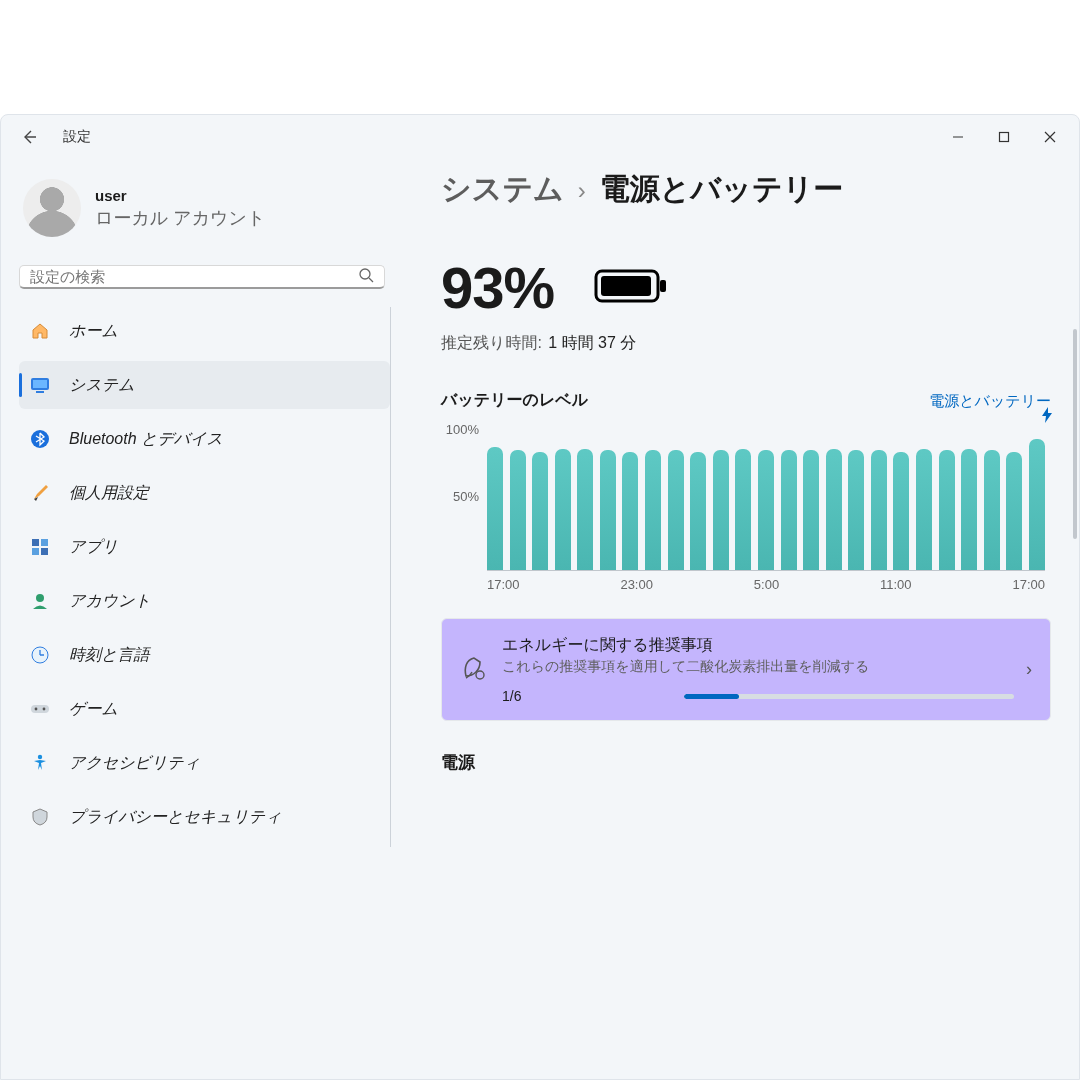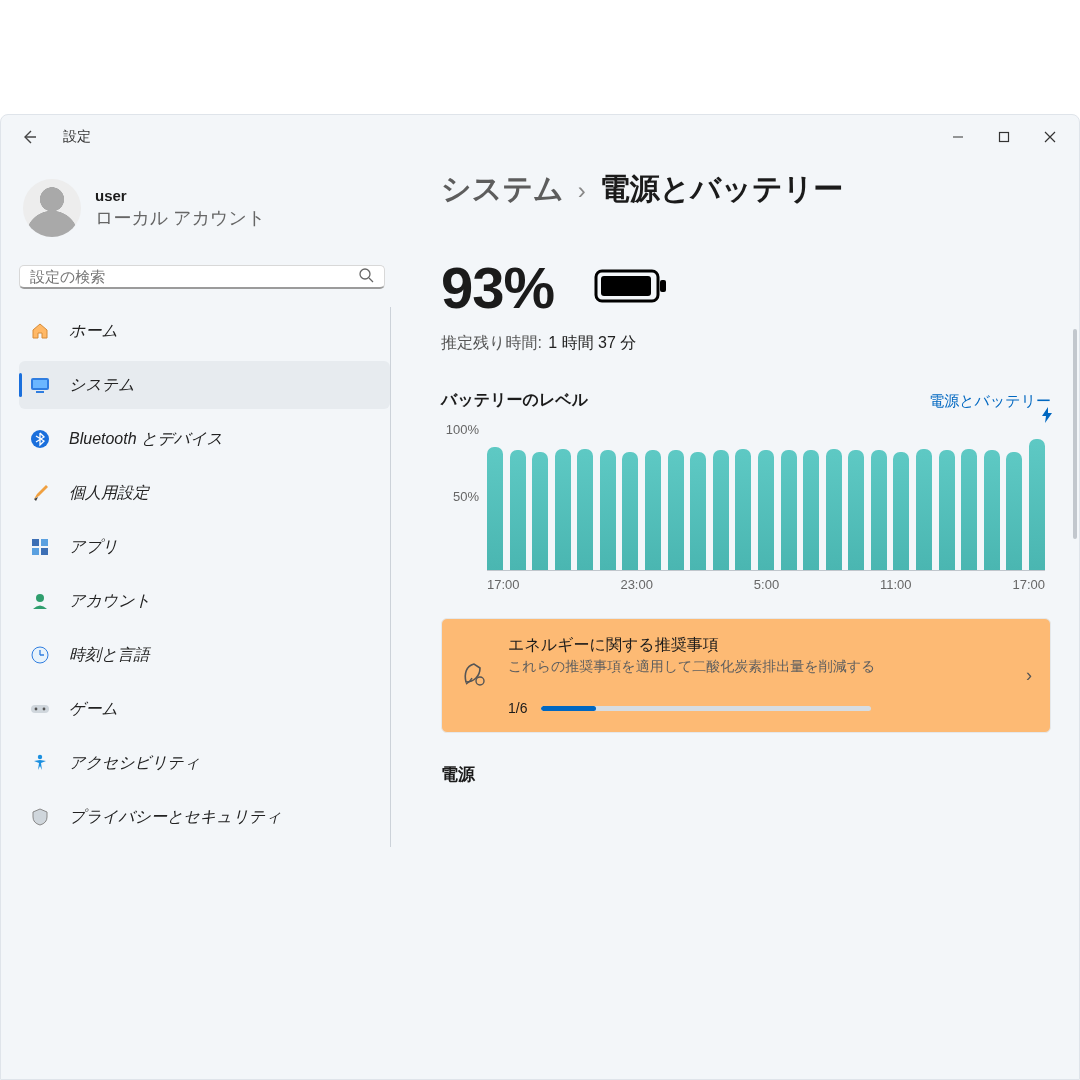--- a/index.html
+++ b/index.html
@@ -237,37 +237,38 @@
   margin-top: 6px;
   padding-left: 46px;
   padding-right: 6px;
   display: flex;
   justify-content: space-between;
   font-size: 13px;
   color: #666;
 }
 .card {
   margin-top: 26px;
-  background: #fdba74;
+  background: #c4b5fd;
   border: 1px solid #e5e8eb;
   border-radius: 6px;
   padding: 16px 18px;
   display: flex;
   align-items: center;
-  gap: 18px;
+  gap: 12px;
 }
 .card-icon { color: #555; flex: 0 0 30px; }
 .card-body { flex: 1; }
 .card-title { font-size: 16px; }
 .card-sub { font-size: 14px; color: #5f5f5f; margin-top: 2px; }
 .card-progress {
   display: flex;
   align-items: center;
   gap: 14px;
-  margin-top: 24px;
+  margin-top: 12px;
+  justify-content: space-between;
 }
 .card-count { font-size: 14px; }
 .prog-track {
   width: 330px; height: 5px;
   background: #d7dde2;
   border-radius: 3px;
   overflow: hidden;
 }
 .prog-fill {
   height: 100%;

